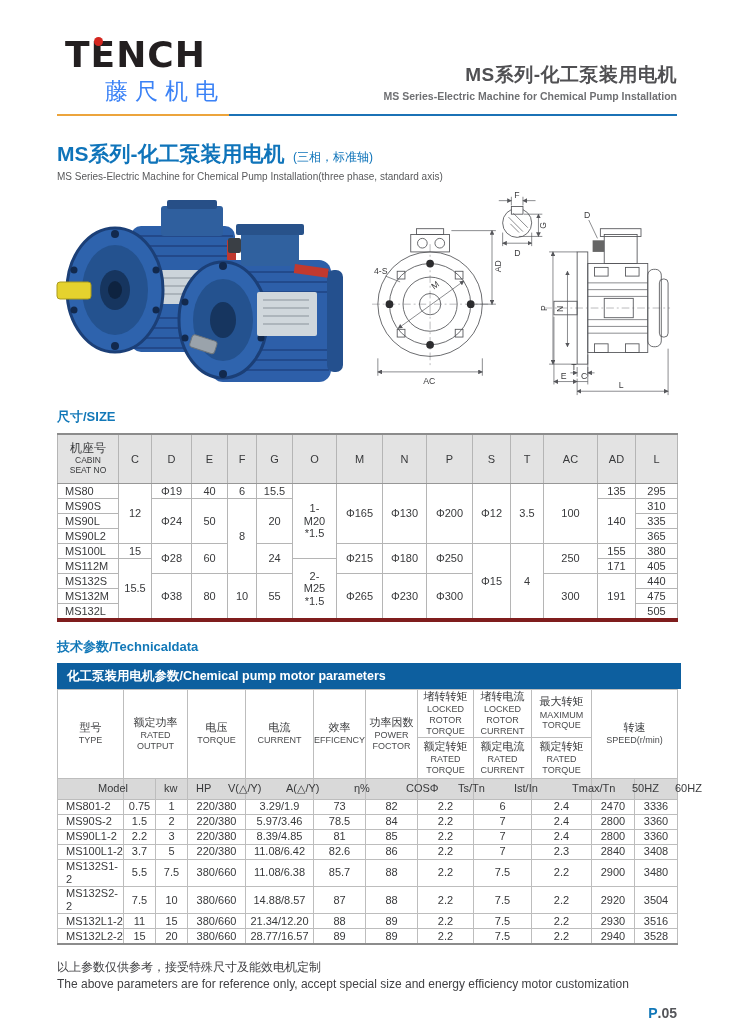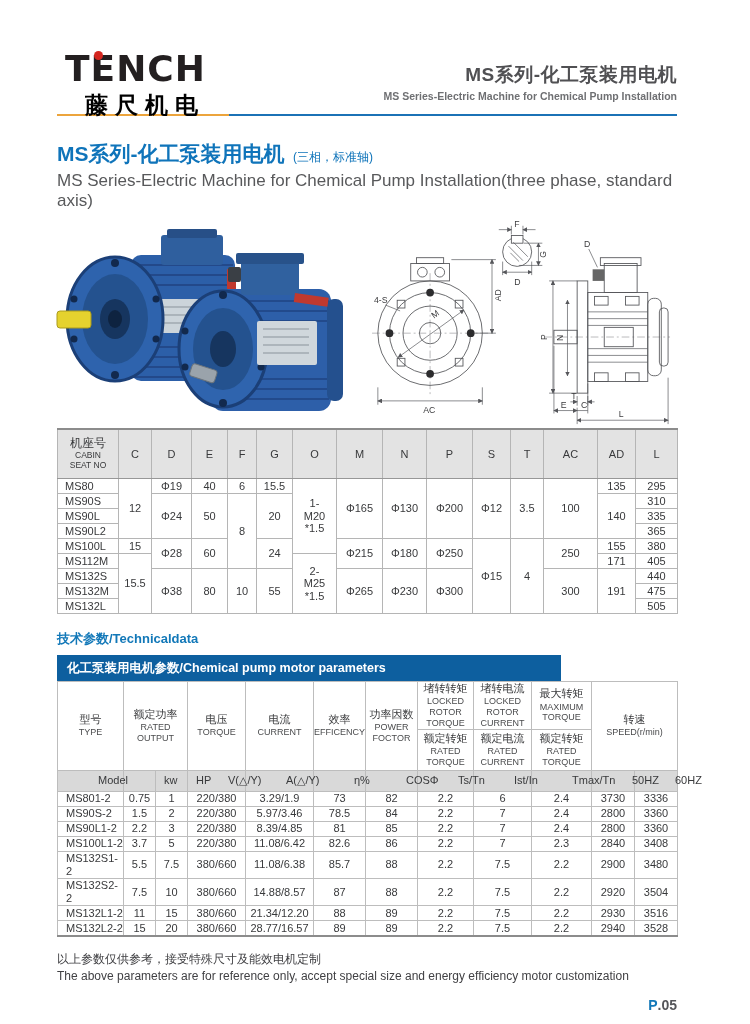--- a/index.html
+++ b/index.html
@@ -1,59 +1,59 @@
 <!DOCTYPE html>
 <html><head>
 <meta charset="utf-8">
 <style>
   html,body{margin:0;padding:0;background:#fff;}
   .page{position:relative;width:750px;height:1024px;box-sizing:border-box;
         padding:0 73px 0 57px;background:#fff;overflow:hidden;
         font-family:"Liberation Sans","DejaVu Sans",sans-serif;color:#333;}
   
   .hdr{position:relative;height:114px;}
-  .logo{position:absolute;left:8px;top:50px;}
+  .logo{position:absolute;left:8px;top:36px;}
   .logo-word{position:relative;font-family:"DejaVu Sans",sans-serif;font-weight:800;
              font-size:36px;line-height:38px;color:#231f20;letter-spacing:1px;}
   .logo-dot{position:absolute;left:29px;top:1px;width:9px;height:9px;border-radius:50%;background:#d4261f;}
-  .logo-cn{font-size:23px;font-weight:700;color:#000000;letter-spacing:7px;margin:2px 0 0 20px;}
+  .logo-cn{font-size:23px;font-weight:400;color:#3b82f6;letter-spacing:7px;margin:2px 0 0 40px;}
   .hdr-right{position:absolute;right:0;top:62px;text-align:right;}
   .hdr-cn{font-size:19px;font-weight:600;color:#505053;letter-spacing:0.5px;}
   .hdr-en{font-size:10.5px;color:#6f7073;margin-top:2px;font-weight:bold;}
   .rule{display:flex;height:2px;margin-top:0;}
   .rule .o{width:172px;background:#eca43c;}
   .rule .b{flex:1;background:#1b72b6;}
   
   .sec{margin-top:24px;}
   .sec-cn{color:#0f74ba;font-size:21px;font-weight:800;}
   .sec-note{color:#0f74ba;font-size:12px;font-weight:400;margin-left:4px;}
-  .sec-en{font-size:17px;color:#58595b;margin-top:3px;}
+  .sec-en{font-size:10px;color:#58595b;margin-top:3px;}
   
   .figs{position:relative;height:202px;margin-top:8px;}
   .photo{position:absolute;left:-12px;top:8px;}
   .draw{position:absolute;right:0;top:0;}
   .draw text{font-size:9px;fill:#3a3a3c;font-family:"Liberation Sans",sans-serif;}
   .draw .ln{stroke:#55565a;stroke-width:0.9;fill:none;}
   .draw .dim{stroke:#55565a;stroke-width:0.7;fill:none;}
   .draw .cl{stroke:#8a8b8e;stroke-width:0.6;stroke-dasharray:8 3 2 3;fill:none;}
   .draw .f{fill:#2c2c2e;stroke:none;}
   
   .blue-label{color:#1278b8;font-size:13px;font-weight:600;margin-top:16px;}
   
   table{border-collapse:collapse;table-layout:fixed;width:620px;font-size:11px;color:#38393b;}
-  .sz{margin-top:7px;border-top:2px solid #8c8c8c;border-bottom:1px solid #7f1d1d;}
+  .sz{margin-top:7px;border-top:2px solid #8c8c8c;border-bottom:4px solid #7f1d1d;}
   .sz th,.sz td{border:1px solid #b5b5b5;text-align:center;padding:0;line-height:1.15;}
   .sz thead th{background:#e3e3e3;font-weight:400;height:48px;border-bottom:1.5px solid #979797;}
   .sz tbody td{height:14px;}
   .sz td.nm{text-align:left;padding-left:7px;}
   .szh .cn{font-size:12px;}
   .szh .en{font-size:8.5px;letter-spacing:0;}
   .pre{white-space:pre-line;}
   
-  .banner{width:504px;background:#0d5f9f;color:#fff;font-size:12.5px;font-weight:700;
+  .banner{width:624px;background:#0d5f9f;color:#fff;font-size:12.5px;font-weight:700;
           height:26px;line-height:26px;padding-left:10px;box-sizing:border-box;margin-top:7px;}
   .tech{margin-top:0;border-bottom:2px solid #8c8c8c;}
   .tech th,.tech td{border:1px solid #bdbdbd;text-align:center;padding:0;line-height:1.2;}
   .tech thead th{font-weight:400;background:#fff;}
   .tech tr.g1 th{height:46px;}
   .tech tr.g2 th{height:40px;}
   .tech .cn{font-size:11px;}
   .tech .en{font-size:9px;color:#4a4b4d;margin-top:1px;}
   .tech tr.sub th{background:#d9d9d9;height:20px;font-size:11px;padding-left:40px;}
   .tech tbody td{height:14px;}
@@ -268,20 +268,21 @@
         <line class="dim" x1="223" y1="170" x2="223" y2="201"></line>
         <line class="dim" x1="212" y1="198" x2="223" y2="198"></line>
         <text x="216" y="195">C</text>
         <line class="dim" x1="306" y1="164" x2="306" y2="212"></line>
         <line class="dim" x1="212" y1="208" x2="306" y2="208" marker-start="url(#ar)" marker-end="url(#ar)"></line>
         <text x="255" y="205">L</text>
       </g>
     </svg>
   </div>
 
+  <div class="blue-label">尺寸/SIZE</div>
   <table class="sz">
     <colgroup>
       <col style="width:61px">
         <col style="width:33px">
         <col style="width:40px">
         <col style="width:36px">
       <col style="width:29px">
         <col style="width:36px">
         <col style="width:44px">
         <col style="width:46px">
@@ -505,21 +506,21 @@
         <td class="nm">MS801-2</td>
         <td>0.75</td>
         <td>1</td>
         <td>220/380</td>
         <td>3.29/1.9</td>
         <td>73</td>
         <td>82</td>
         <td>2.2</td>
         <td>6</td>
         <td>2.4</td>
-        <td>3730</td>
+        <td>2470</td>
         <td>3336</td>
       </tr>
       <tr>
         <td class="nm">MS90S-2</td>
         <td>1.5</td>
         <td>2</td>
         <td>220/380</td>
         <td>5.97/3.46</td>
         <td>78.5</td>
         <td>84</td>

